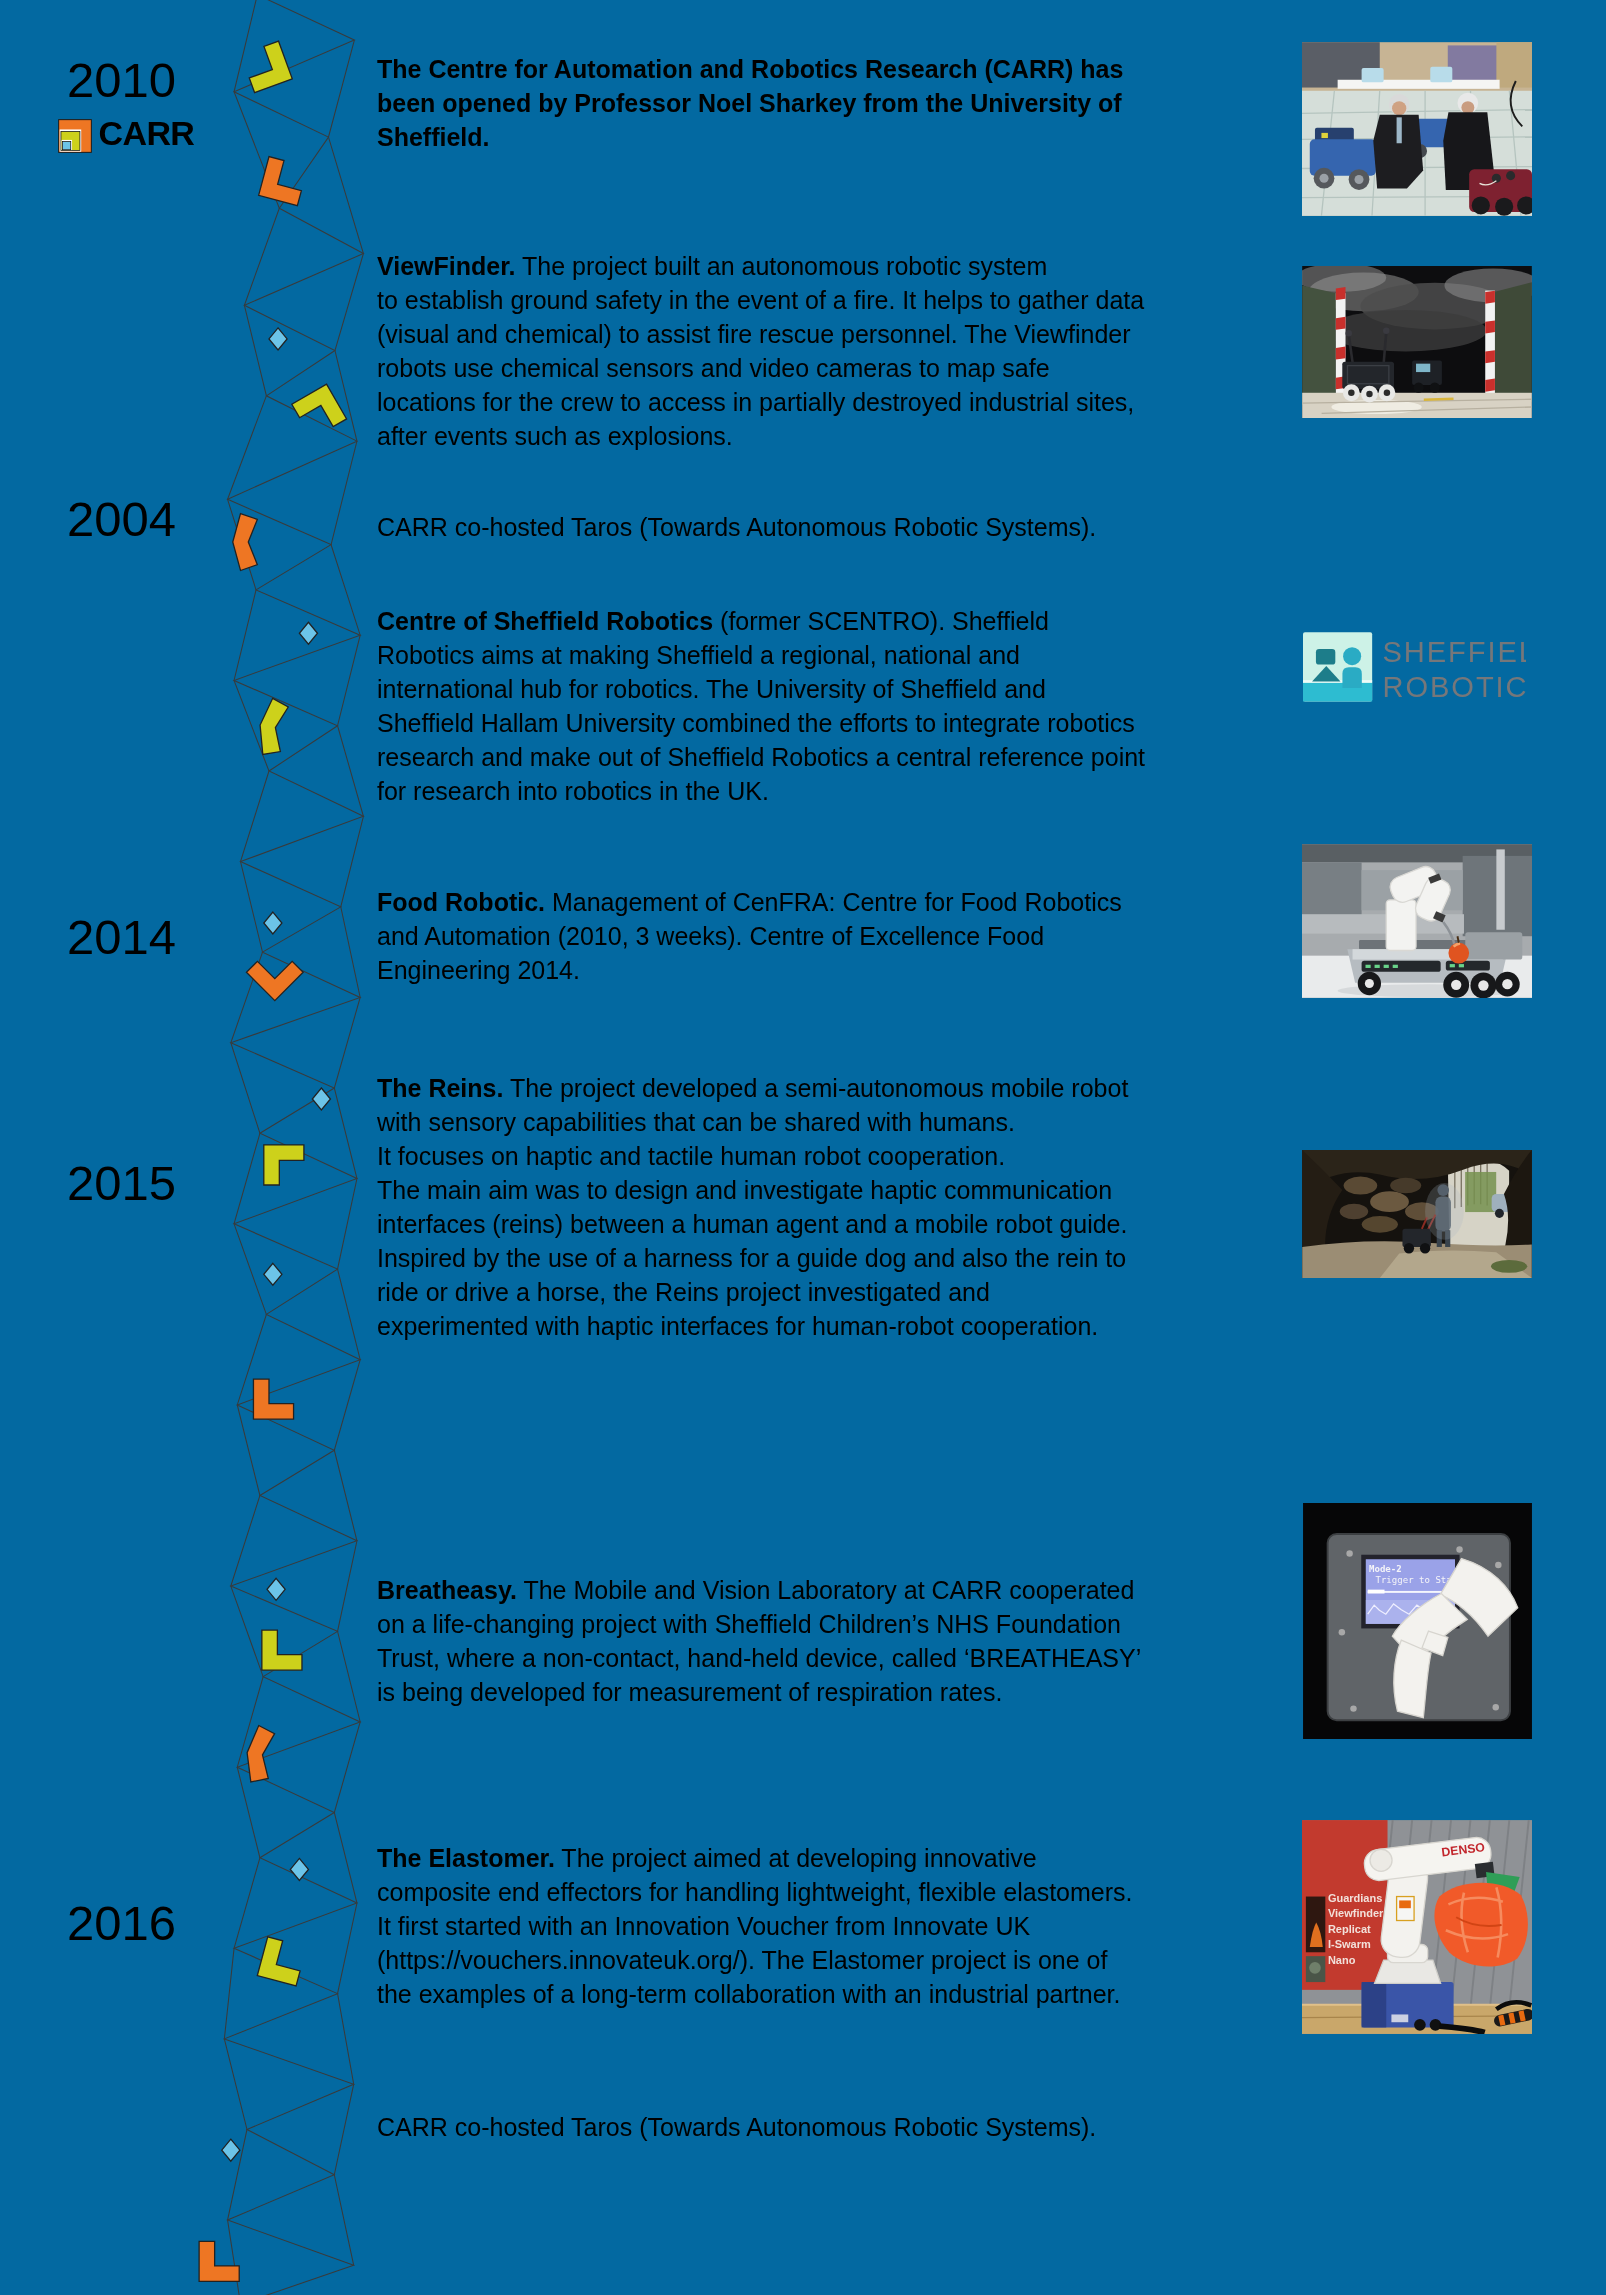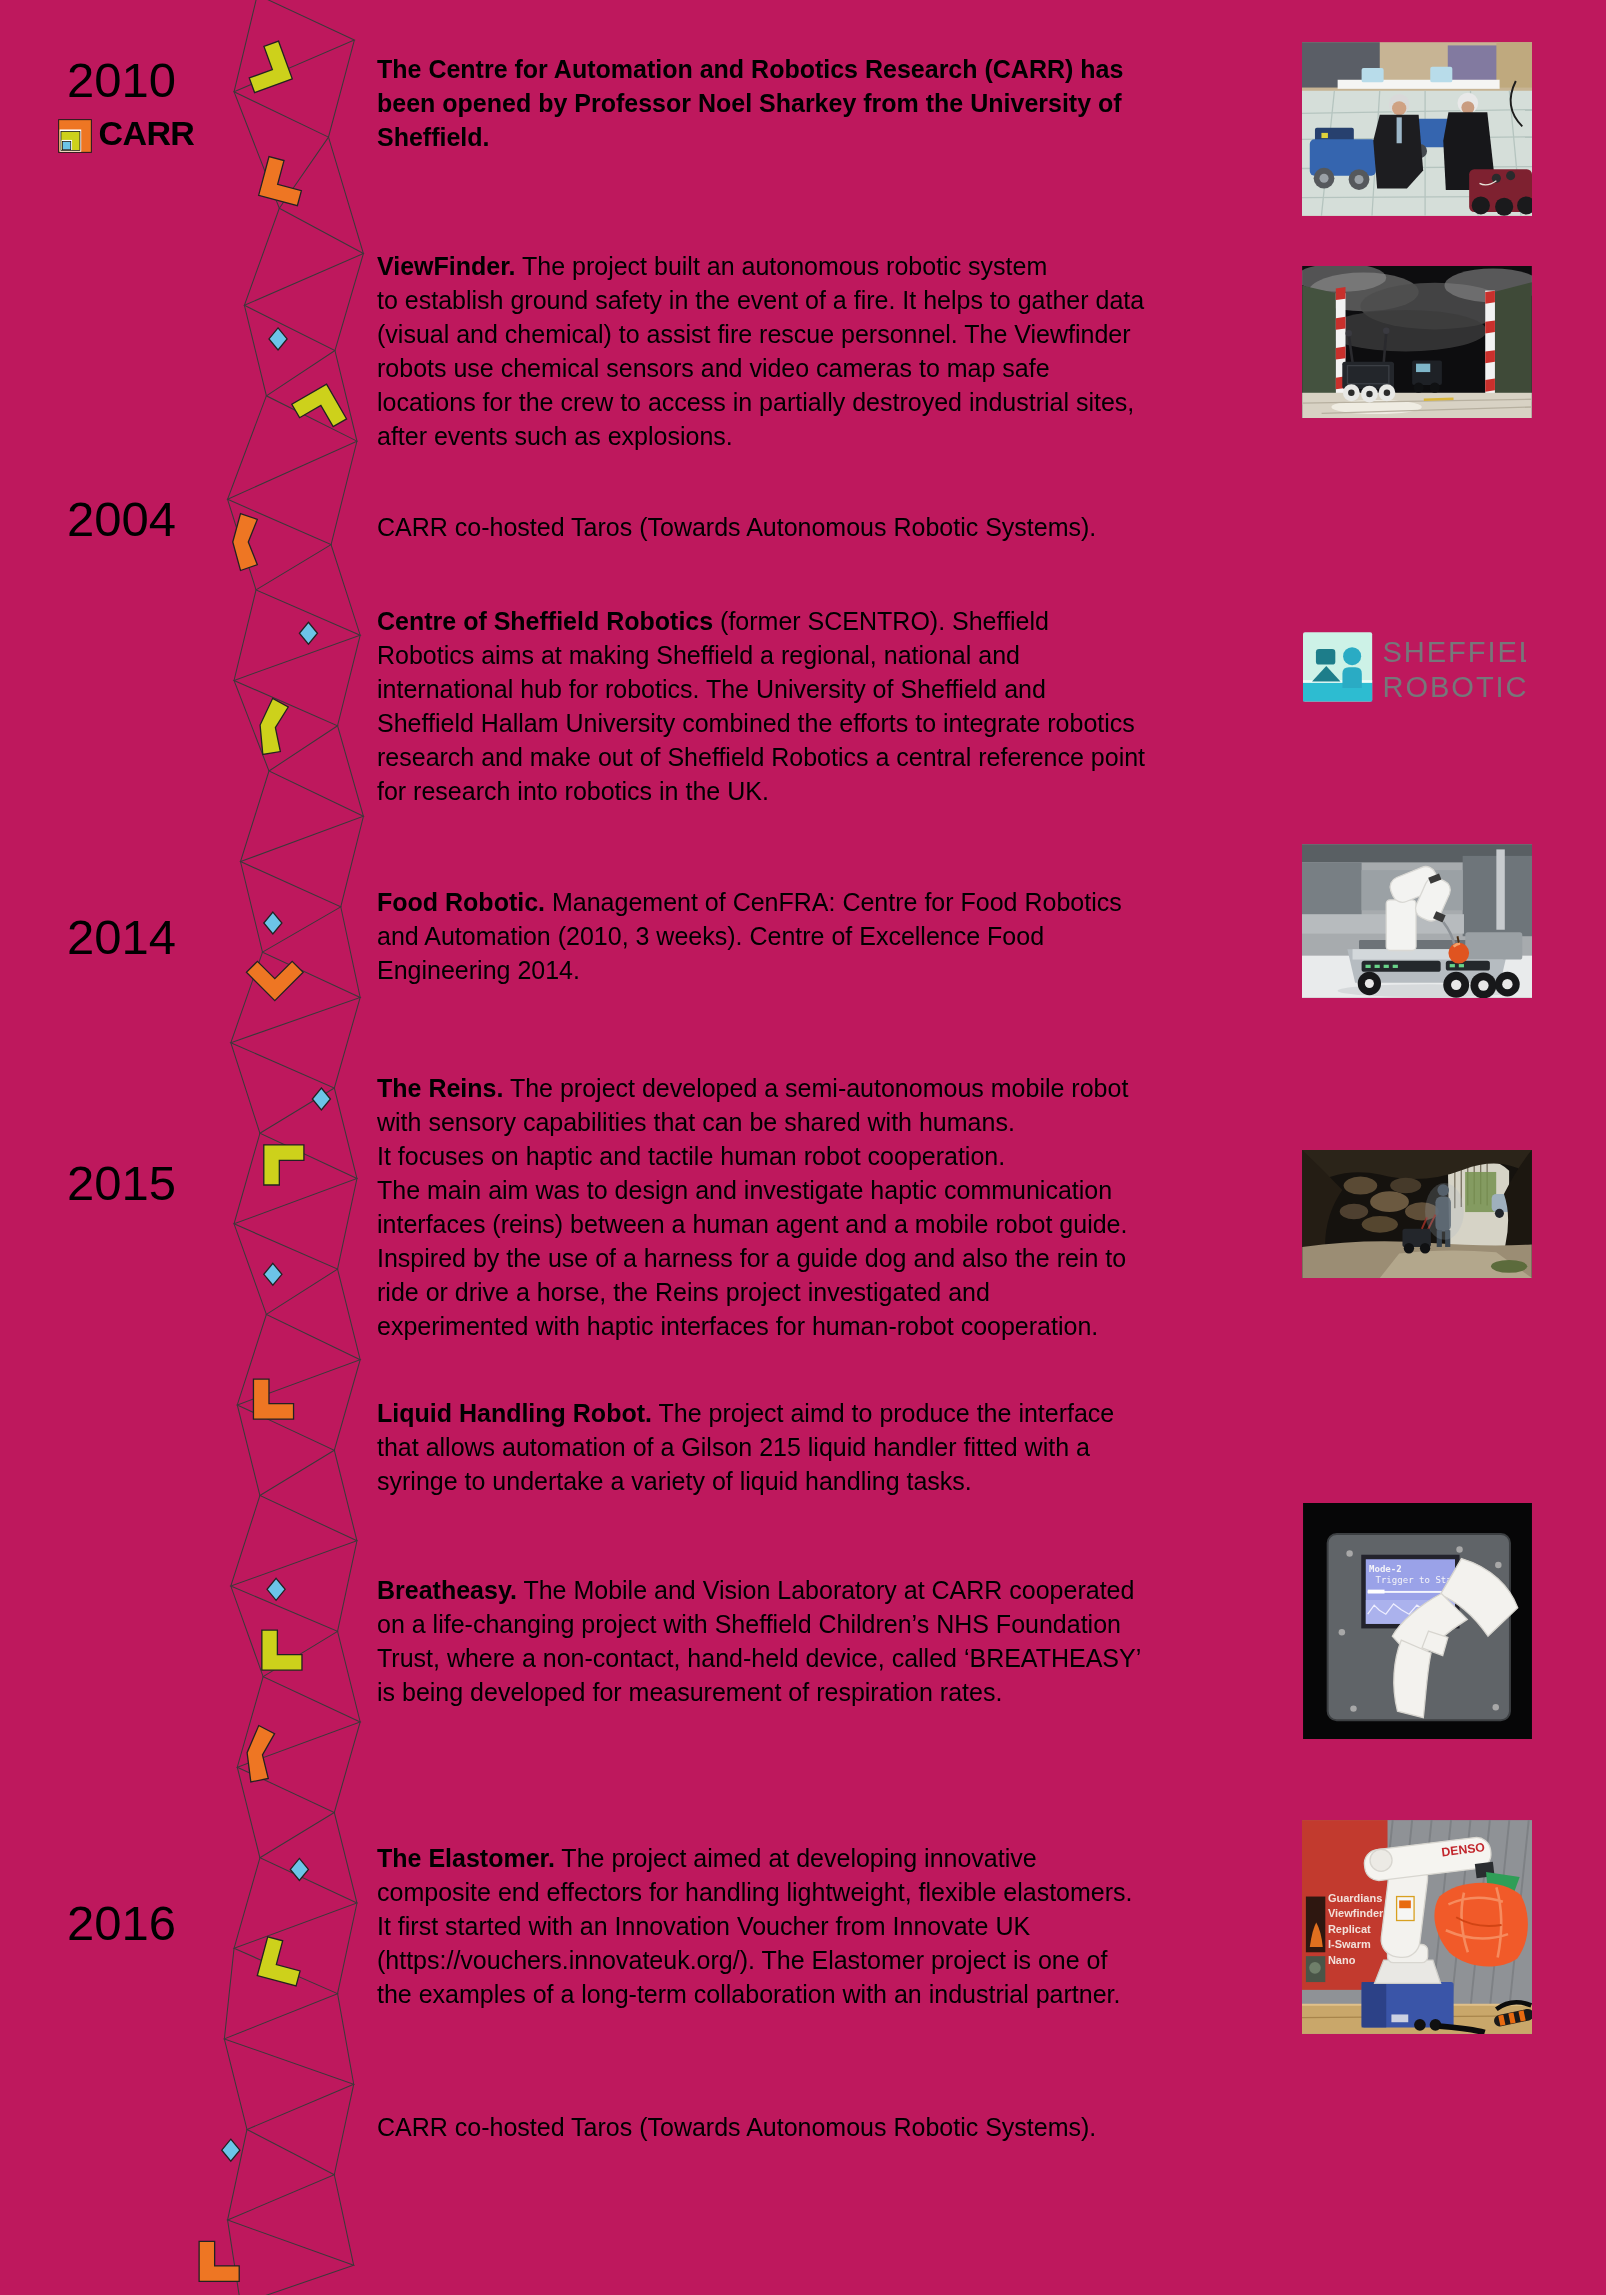--- a/index.html
+++ b/index.html
@@ -1,16 +1,16 @@
 <!DOCTYPE html>
 <html style="font-size:10.4px"><head>
 <meta charset="utf-8">
 <style>
   html,body{margin:0;padding:0;background:#fff;}
-  .page{position:relative;width:1607px;height:2295px;background:#be185d;overflow:hidden;
+  .page{position:relative;width:1607px;height:2295px;background:#0369a1;overflow:hidden;
         font-family:"Liberation Sans",sans-serif;color:#000;}
   .year{position:absolute;left:67px;font-size:49px;line-height:1;color:#000;}
   .carr{position:absolute;left:58px;top:114px;display:flex;align-items:flex-end;gap:6.5px;}
   .carr-text{font-weight:700;font-size:34px;letter-spacing:-0.6px;}
   .entry{position:absolute;left:377px;width:959px;font-size:25px;line-height:34px;white-space:pre-line;}
   .entry p{margin:0;}
   .etitle{font-weight:700;}
   .allbold{font-weight:700;}
   .block{display:block;}
   .imgbox{position:absolute;}
@@ -97,23 +97,20 @@
 and Automation (2010, 3 weeks). Centre of Excellence Food
 Engineering 2014.</span></p></div>
   <div class="entry" style="top:1071px"><p><span class="etitle">The Reins.</span><span> </span><span>The project developed a semi-autonomous mobile robot
 with sensory capabilities that can be shared with humans.
 It focuses on haptic and tactile human robot cooperation.
 The main aim was to design and investigate haptic communication
 interfaces (reins) between a human agent and a mobile robot guide.
 Inspired by the use of a harness for a guide dog and also the rein to
 ride or drive a horse, the Reins project investigated and
 experimented with haptic interfaces for human-robot cooperation.</span></p></div>
-  <div class="entry" style="top:1396px"><p><span class="etitle">Liquid Handling Robot.</span><span> </span><span>The project aimd to produce the interface
-that allows automation of a Gilson 215 liquid handler fitted with a
-syringe to undertake a variety of liquid handling tasks.</span></p></div>
   <div class="entry" style="top:1841px"><p><span class="etitle">The Elastomer.</span><span> </span><span>The project aimed at developing innovative
 composite end effectors for handling lightweight, flexible elastomers.
 It first started with an Innovation Voucher from Innovate UK
 (https://vouchers.innovateuk.org/). The Elastomer project is one of
 the examples of a long-term collaboration with an industrial partner.</span></p></div>
   <div class="entry" style="top:1573px"><p><span class="etitle">Breatheasy.</span><span> </span><span>The Mobile and Vision Laboratory at CARR cooperated
 on a life-changing project with Sheffield Children’s NHS Foundation
 Trust, where a non-contact, hand-held device, called ‘BREATHEASY’
 is being developed for measurement of respiration rates.</span></p></div>
   <div class="entry" style="top:2110px"><p><span>CARR co-hosted Taros (Towards Autonomous Robotic Systems).</span></p></div>

